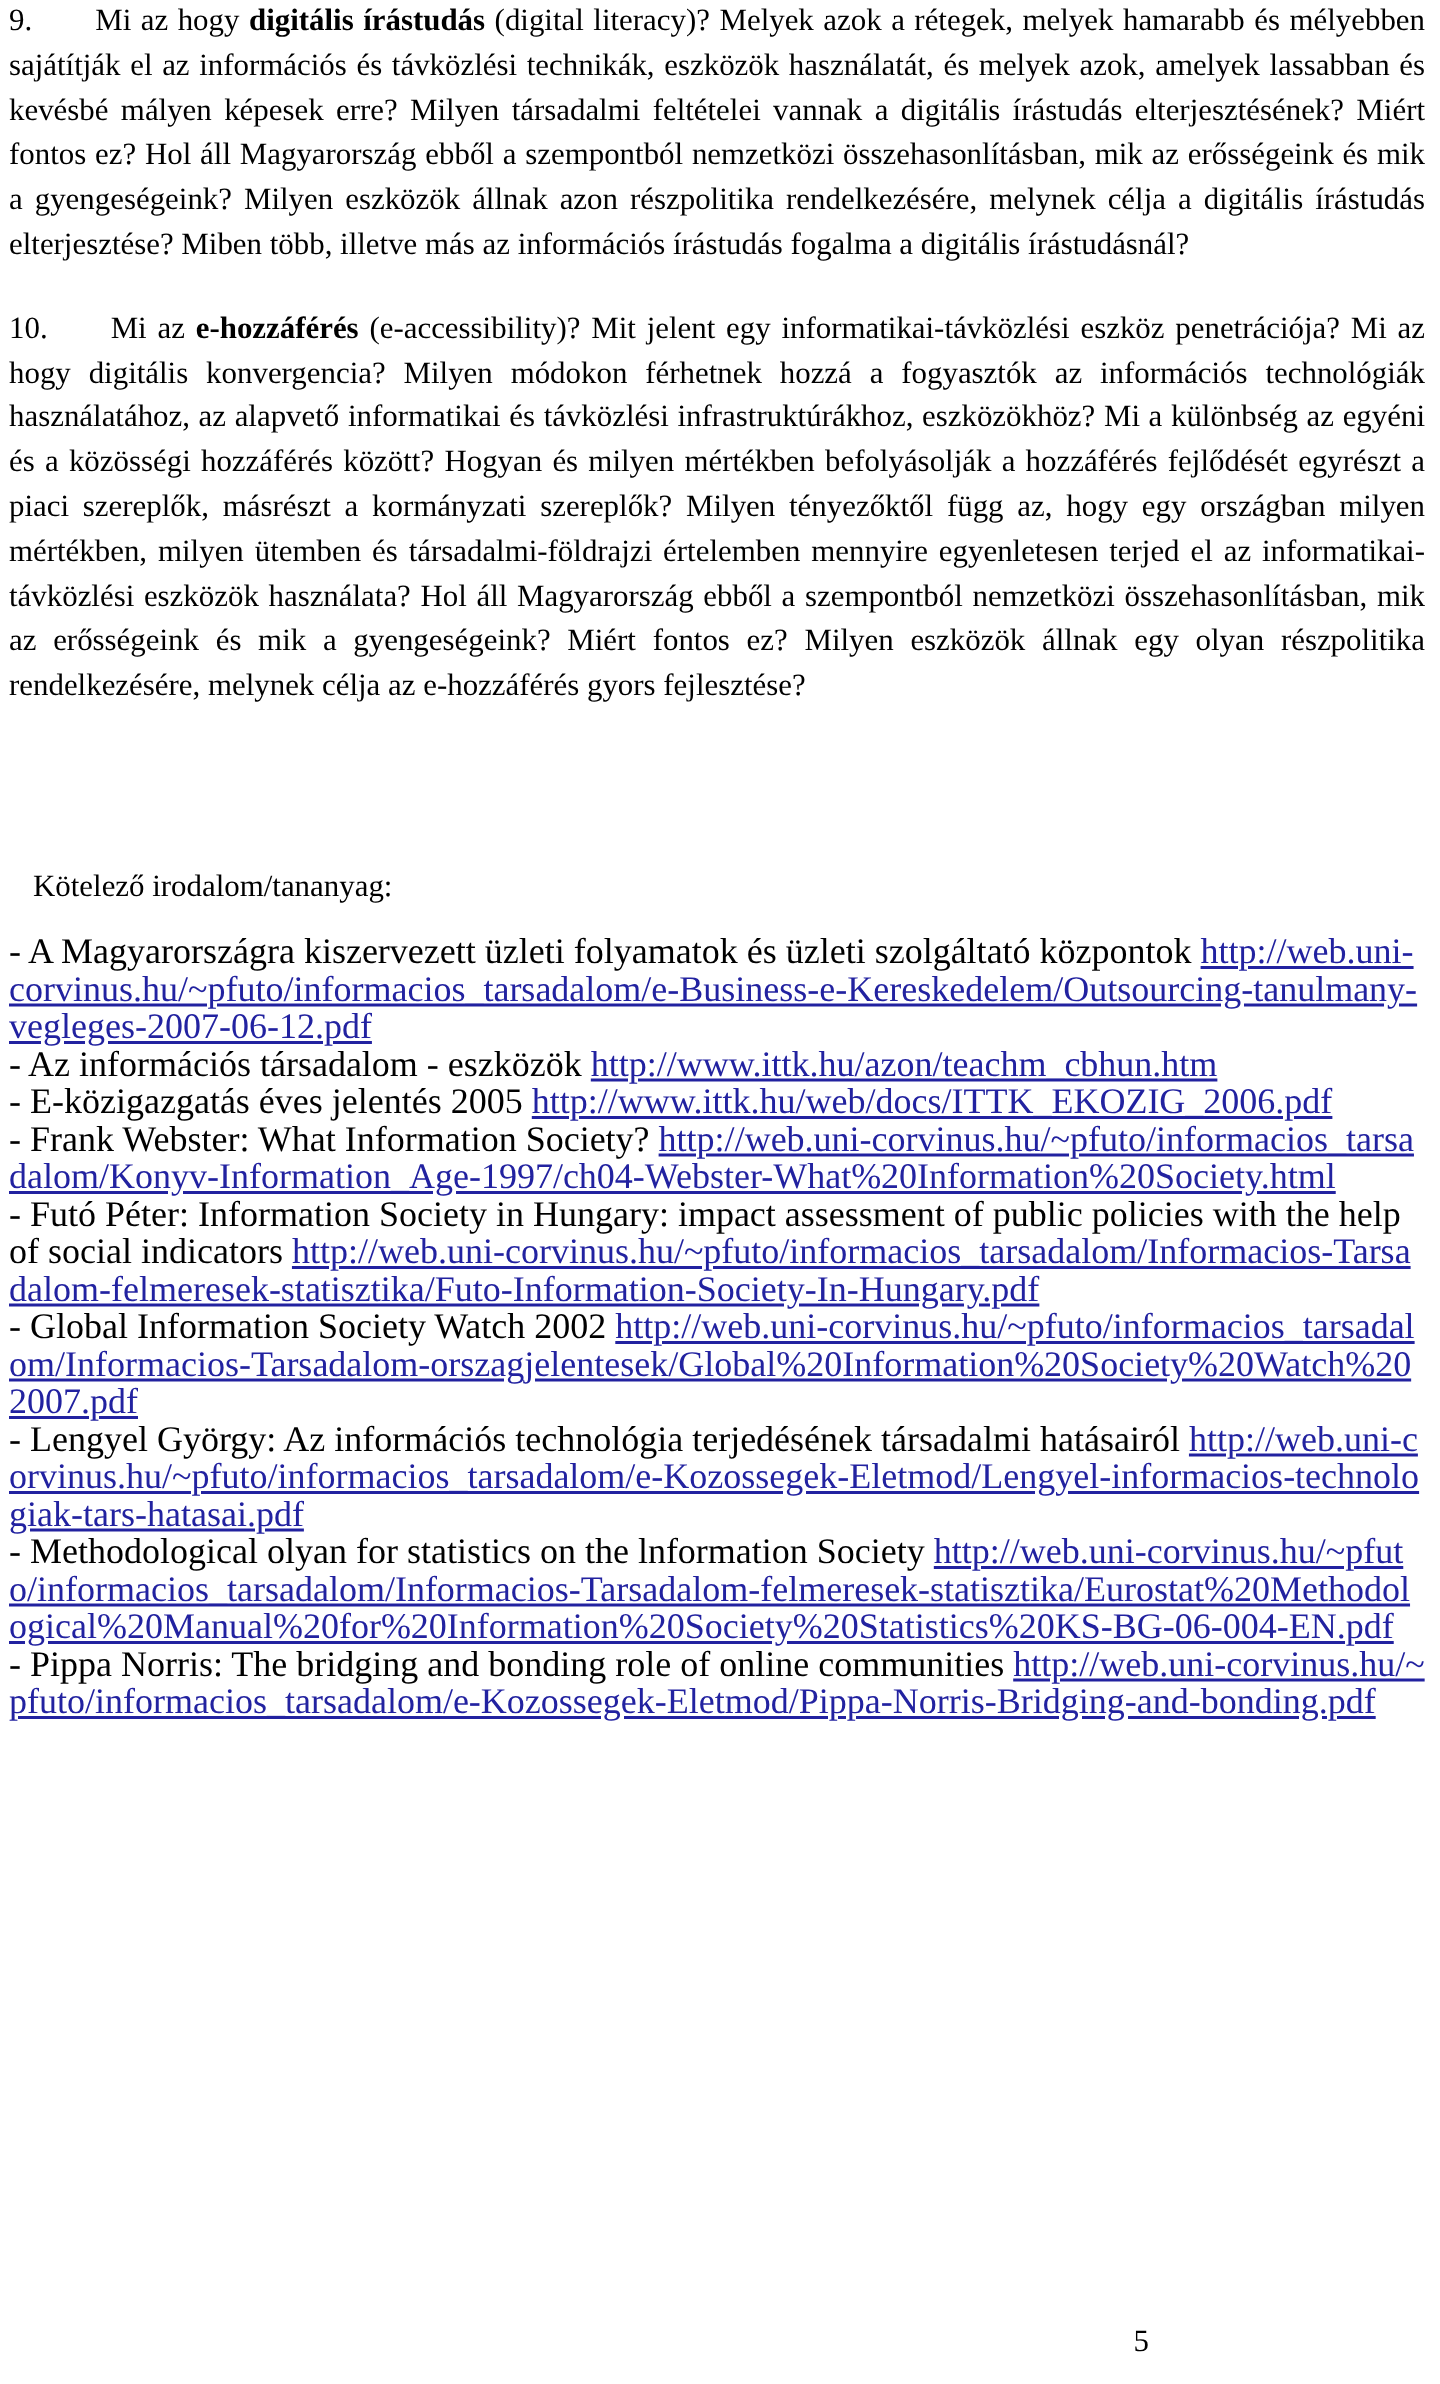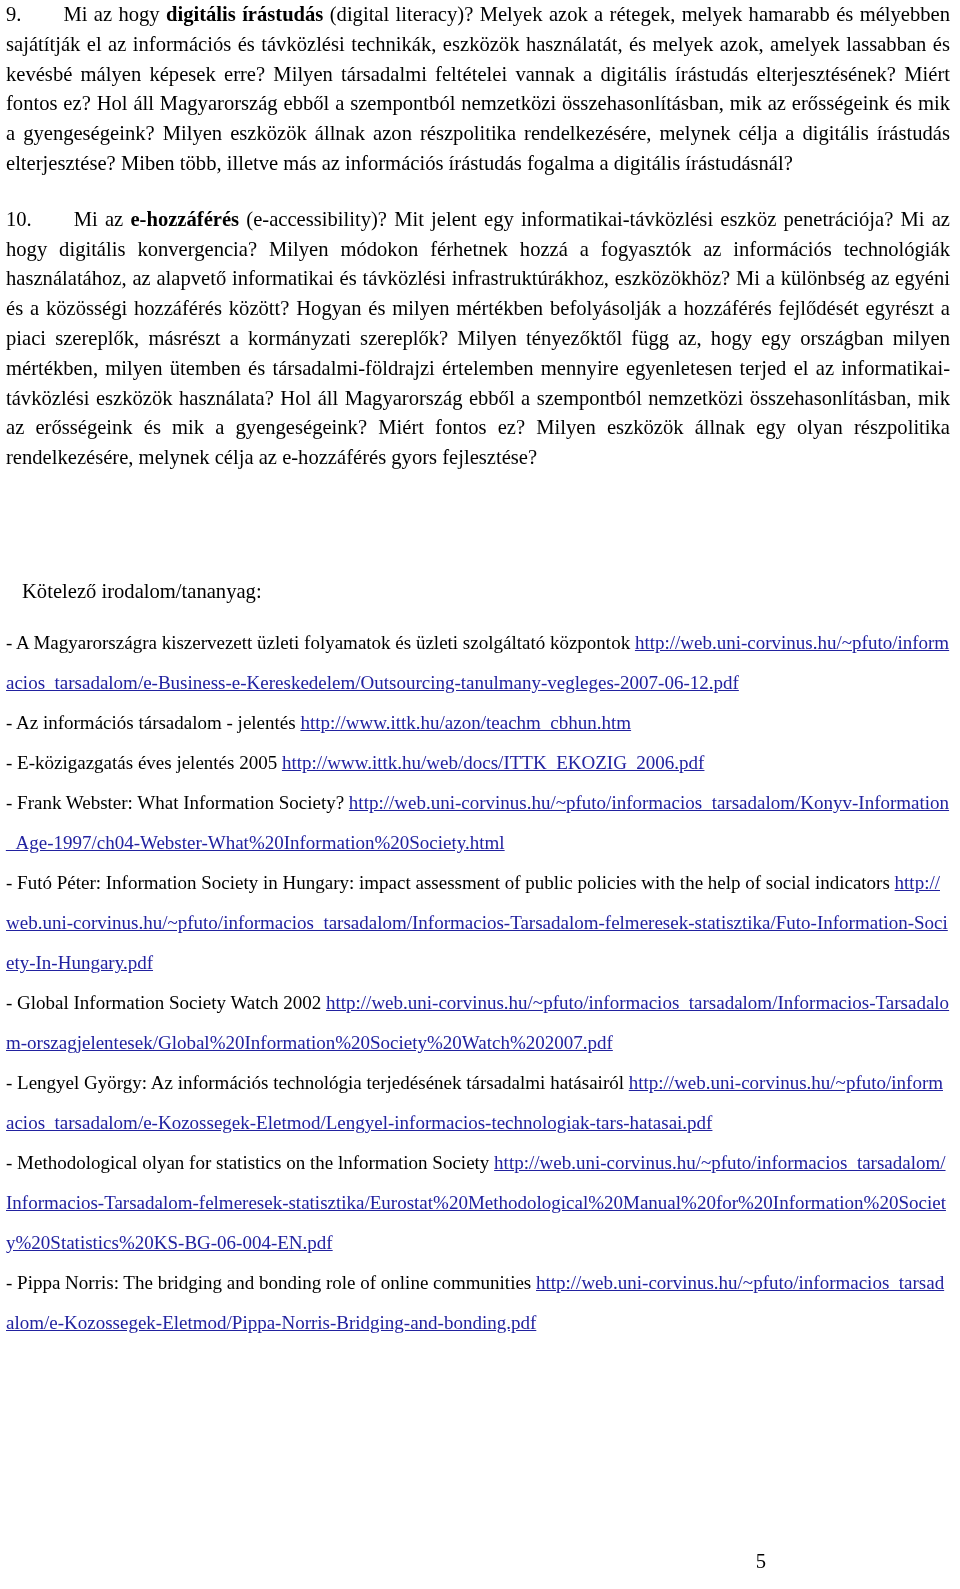--- a/index.html
+++ b/index.html
@@ -54,22 +54,22 @@
     line-height: 29.8px;
     margin: 16px;
     text-align: left;
   }
   .bib {
     margin: 0;
     padding: 0;
     list-style: none;
   }
   .bib li {
-    font-size: 19px;
-    line-height: 40px;
+    font-size: 24px;
+    line-height: 25px;
     margin: 0;
     text-align: left;
     word-break: break-all;
     overflow-wrap: anywhere;
   }
   .lnk {
     color: #2222a0;
     text-decoration: underline;
     word-break: break-all;
     overflow-wrap: anywhere;
@@ -98,21 +98,21 @@
     <p class="qpara">
       <span class="num">10.</span><span class="num-gap"></span><span>Mi az </span><b>e-hozzáférés</b><span> (e-accessibility)? Mit jelent egy informatikai-távközlési eszköz penetrációja? Mi az hogy digitális konvergencia? Milyen módokon férhetnek hozzá a fogyasztók az információs technológiák használatához, az alapvető informatikai és távközlési infrastruktúrákhoz, eszközökhöz? Mi a különbség az egyéni és a közösségi hozzáférés között? Hogyan és milyen mértékben befolyásolják  a hozzáférés fejlődését egyrészt a piaci szereplők, másrészt a kormányzati szereplők? Milyen tényezőktől függ az, hogy egy országban milyen mértékben, milyen ütemben és társadalmi-földrajzi értelemben mennyire egyenletesen terjed el az informatikai-távközlési eszközök használata? Hol áll Magyarország ebből a szempontból nemzetközi összehasonlításban, mik az erősségeink és mik a gyengeségeink? Miért fontos ez? Milyen eszközök állnak egy olyan részpolitika rendelkezésére, melynek célja az e-hozzáférés gyors fejlesztése?</span>
     </p>
 
     <div class="spacer-lit"></div>
 
     <p class="lit-head">Kötelező irodalom/tananyag:</p>
 
     <ul class="bib">
       <li><span>- A Magyarországra kiszervezett üzleti folyamatok és üzleti szolgáltató központok </span><a class="lnk" href="#">http://web.uni-corvinus.hu/~pfuto/informacios_tarsadalom/e-Business-e-Kereskedelem/Outsourcing-tanulmany-vegleges-2007-06-12.pdf</a></li>
-      <li><span>- Az információs társadalom  - jelentés </span><a class="lnk" href="#">http://www.ittk.hu/azon/teachm_cbhun.htm</a></li>
+      <li><span>- Az információs társadalom  - eszközök </span><a class="lnk" href="#">http://www.ittk.hu/azon/teachm_cbhun.htm</a></li>
       <li><span>- E-közigazgatás éves jelentés 2005 </span><a class="lnk" href="#">http://www.ittk.hu/web/docs/ITTK_EKOZIG_2006.pdf</a></li>
       <li><span>- Frank Webster: What Information Society? </span><a class="lnk" href="#">http://web.uni-corvinus.hu/~pfuto/informacios_tarsadalom/Konyv-Information_Age-1997/ch04-Webster-What%20Information%20Society.html</a></li>
       <li><span>- Futó Péter: Information Society in Hungary: impact assessment of public policies with the help of social indicators </span><a class="lnk" href="#">http://web.uni-corvinus.hu/~pfuto/informacios_tarsadalom/Informacios-Tarsadalom-felmeresek-statisztika/Futo-Information-Society-In-Hungary.pdf</a></li>
       <li><span>- Global Information Society Watch 2002 </span><a class="lnk" href="#">http://web.uni-corvinus.hu/~pfuto/informacios_tarsadalom/Informacios-Tarsadalom-orszagjelentesek/Global%20Information%20Society%20Watch%202007.pdf</a></li>
       <li><span>- Lengyel György: Az információs technológia terjedésének társadalmi hatásairól </span><a class="lnk" href="#">http://web.uni-corvinus.hu/~pfuto/informacios_tarsadalom/e-Kozossegek-Eletmod/Lengyel-informacios-technologiak-tars-hatasai.pdf</a></li>
       <li><span>- Methodological olyan for statistics on the lnformation Society </span><a class="lnk" href="#">http://web.uni-corvinus.hu/~pfuto/informacios_tarsadalom/Informacios-Tarsadalom-felmeresek-statisztika/Eurostat%20Methodological%20Manual%20for%20Information%20Society%20Statistics%20KS-BG-06-004-EN.pdf</a></li>
       <li><span>- Pippa Norris: The bridging and bonding role of online communities </span><a class="lnk" href="#">http://web.uni-corvinus.hu/~pfuto/informacios_tarsadalom/e-Kozossegek-Eletmod/Pippa-Norris-Bridging-and-bonding.pdf</a></li>
     </ul>
 
   </div>

